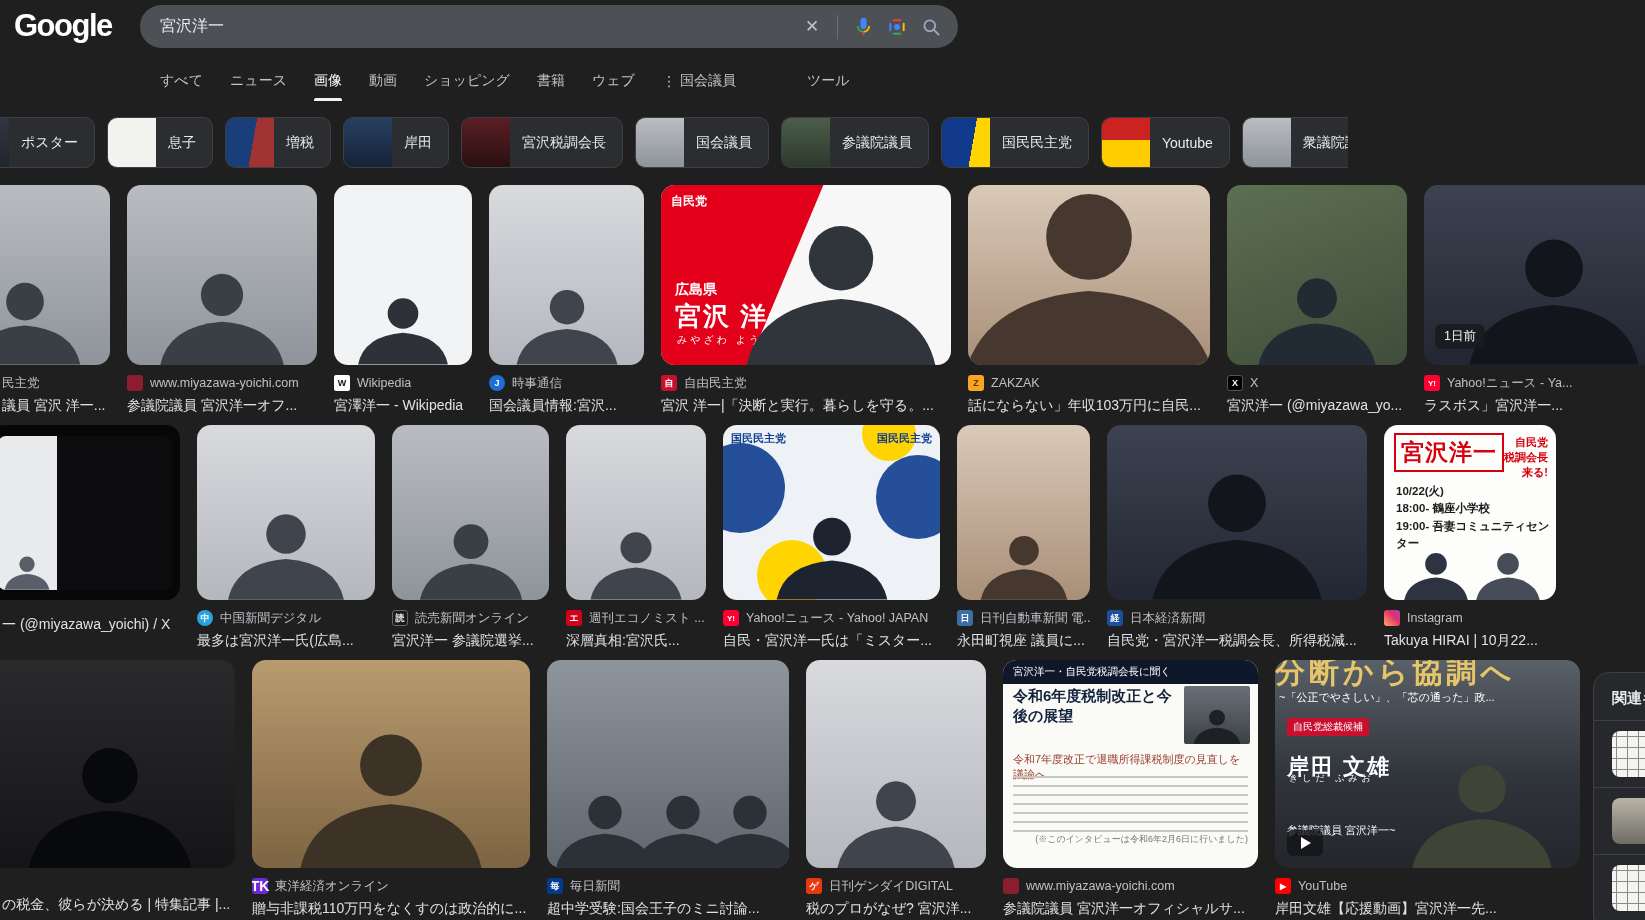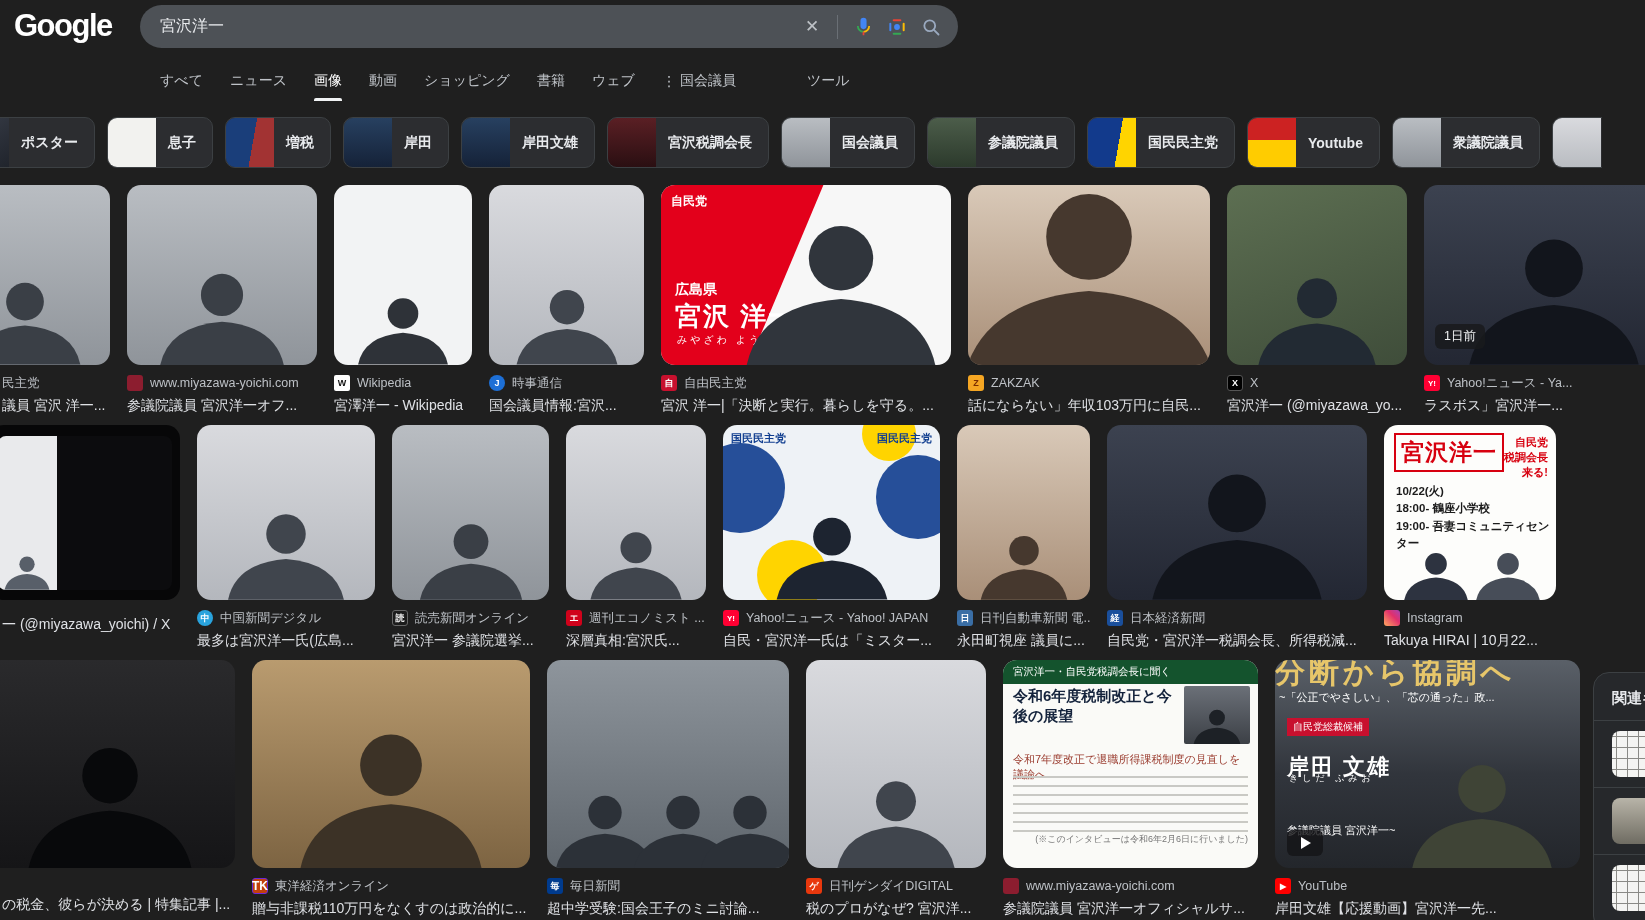--- a/index.html
+++ b/index.html
@@ -24,22 +24,22 @@
   .tabs { position:absolute; left:160px; top:72px; display:flex; gap:27px; align-items:center;
     font-size:14px; color:#bfc3c8; }
   .tab { cursor:pointer; position:relative; white-space:nowrap; }
   .tab.active { color:#fff; }
   .tab.active::after { content:""; position:absolute; left:0; right:0; bottom:-11px;
     height:3px; background:#f1f3f4; border-radius:2px 2px 0 0; }
   .tab-more { display:flex; align-items:center; gap:4px; }
   .tab-tools { margin-left:44px; }
 
   
-  .chips { position:absolute; left:0; top:117px; width:1602px; height:52px;
-    display:flex; gap:12px; overflow:hidden;font-weight:bold; }
+  .chips { position:absolute; left:0; top:117px; width:1348px; height:52px;
+    display:flex; gap:12px; overflow:hidden; }
   .chip { flex:none; display:flex; align-items:center; background:#2c2d30;
     border:1px solid #3c4043; border-radius:10px; height:51px; padding-right:16px;
     overflow:hidden; cursor:pointer; }
   .chip-thumb { width:48px; height:49px; flex:none; position:relative; overflow:hidden; }
   .chip-label { margin-left:12px; font-size:14px; color:#e8eaed; white-space:nowrap; }
   .chip.first { margin-left:-40px; }
   .ct-dark   { background:linear-gradient(145deg,#3a3f4a,#20242c); }
   .ct-sketch { background:#f2f2ef; }
   .ct-tv     { background:linear-gradient(100deg,#1a3e7a 55%,#a23333 55%); }
   .ct-poster { background:linear-gradient(180deg,#274060,#152238); }
@@ -85,21 +85,21 @@
   .fv-ldp { background:#c8102e; }
   .fv-zakzak { background:#f5a623; color:#7a2d00; }
   .fv-x { background:#000; border:1px solid #555; }
   .fv-yahoo { background:#ff0033; font-size:8px; }
   .fv-chugoku { background:#29a3dd; border-radius:50%; }
   .fv-yomiuri { background:#1b1b1b; border:1px solid #666; }
   .fv-economist { background:#d0021b; }
   .fv-nikkanauto { background:#3a6ea5; }
   .fv-nikkei { background:#1a4f9c; }
   .fv-instagram { background:linear-gradient(45deg,#ffa95f,#e1306c 60%,#a445b2); }
-  .fv-toyo { background:#c2410c; font-size:12px; border:1px solid #6d28d9; }
+  .fv-toyo { background:#c2410c; font-size:14px; border:7px solid #6d28d9; }
   .fv-mainichi { background:#003b8e; }
   .fv-gendai { background:#e8380d; }
   .fv-youtube { background:#f00; border-radius:3px; font-size:8px; }
 
   .shift60 { padding-left:62px; }
   .shift12 { padding-left:12px; }
   .shift17 { padding-left:17px; }
   .single-line { margin-top:16px; }
   .single-line-3 { margin-top:28px; }
 
@@ -149,21 +149,21 @@
     font-weight:bold; letter-spacing:1px; border:2px solid #d7000f; padding:2px 5px; }
   .insta .note { position:absolute; right:8px; top:10px; color:#d7000f; font-size:11px;
     font-weight:bold; text-align:right; line-height:1.35; }
   .insta .sched { position:absolute; left:12px; top:58px; font-size:11.5px; font-weight:bold;
     color:#1c1c1c; line-height:1.5; }
   .insta .person { left:30%; width:42%; color:#2d3340; }
   .insta .person.p2 { left:72%; width:42%; color:#474d58; }
 
   
   .docscan { background:#fafaf7; color:#222; }
-  .docscan .dhead { position:absolute; left:0; top:0; right:0; background:#14532d; color:#fff;
+  .docscan .dhead { position:absolute; left:0; top:0; right:0; background:#0f172a; color:#fff;
     font-size:10.5px; padding:5px 10px; }
   .docscan .dtitle { position:absolute; left:10px; top:26px; width:66%; font-size:15px;
     font-weight:bold; color:#14233c; line-height:1.3; }
   .docscan .dphoto { position:absolute; right:8px; top:26px; width:26%; height:58px;
     background:linear-gradient(180deg,#6b7078,#3c4046); border-radius:2px; overflow:hidden; }
   .docscan .dphoto .person { width:80%; color:#1d2126; }
   .docscan .dsub { position:absolute; left:10px; top:92px; width:92%; font-size:11px;
     font-weight:normal; color:#9a3b2e; }
   .docscan .dlines { position:absolute; left:10px; top:116px; right:10px; height:56px;
     background:repeating-linear-gradient(180deg,#c9c9c4 0 2px,transparent 2px 9px); }
@@ -265,24 +265,20 @@
   </div>
   <div class="chip">
     <span class="chip-thumb ct-tv"></span>
     <span class="chip-label">増税</span>
   </div>
   <div class="chip">
     <span class="chip-thumb ct-poster"></span>
     <span class="chip-label">岸田</span>
   </div>
   <div class="chip">
-    <span class="chip-thumb ct-poster"></span>
-    <span class="chip-label">岸田文雄</span>
-  </div>
-  <div class="chip">
     <span class="chip-thumb ct-podium"></span>
     <span class="chip-label">宮沢税調会長</span>
   </div>
   <div class="chip">
     <span class="chip-thumb ct-gray"></span>
     <span class="chip-label">国会議員</span>
   </div>
   <div class="chip">
     <span class="chip-thumb ct-green"></span>
     <span class="chip-label">参議院議員</span>

